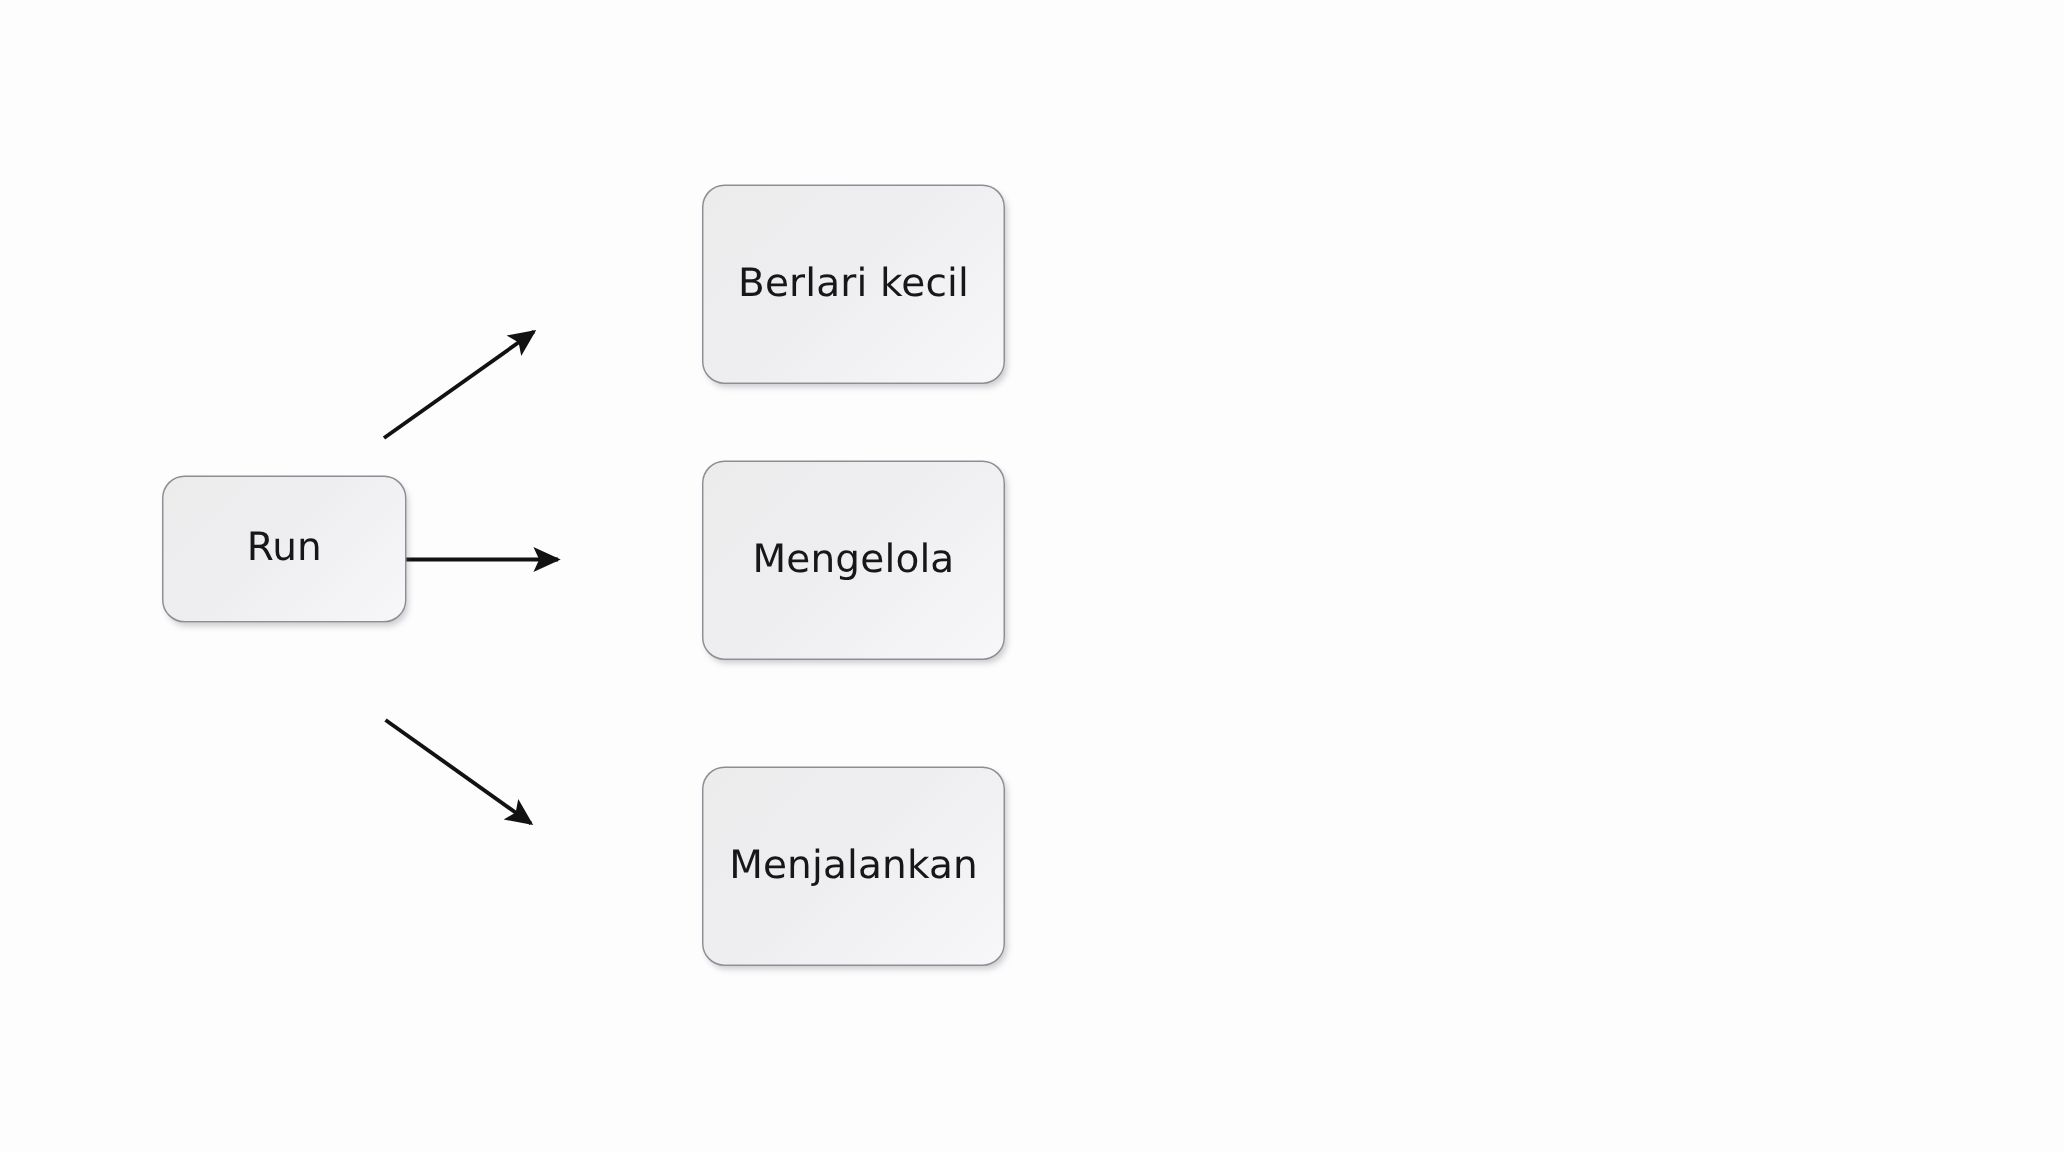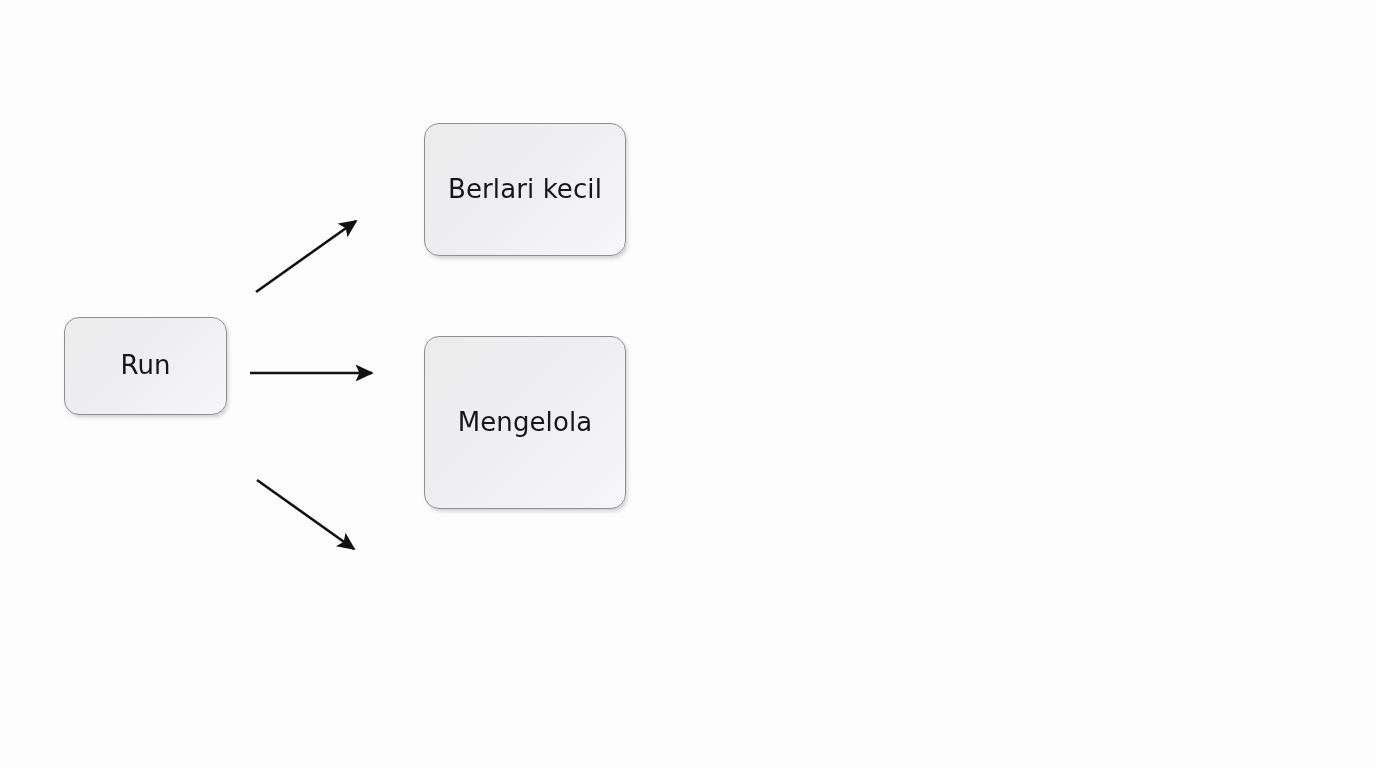--- a/index.html
+++ b/index.html
@@ -37,20 +37,21 @@
     position: absolute;
     box-sizing: border-box;
     border: 1.4px solid #8d8d93;
     border-radius: 15px;
     background: linear-gradient(135deg, #ececed 0%, #eeeef0 45%, #f7f7f9 100%);
     box-shadow: 2px 3px 4px -1px rgba(90, 90, 100, 0.30);
     display: flex;
     align-items: center;
     justify-content: center;
     text-align: center;
+    margin-left: 44px;
   }
 
   .node-label {
     font-family: "DejaVu Sans", sans-serif;
     font-size: 26px;
     font-weight: 400;
     letter-spacing: 0.1px;
     color: #17171a;
     line-height: 1.15;
     padding: 0 10px;
@@ -67,23 +68,23 @@
 
   
   #node-target-0 {
     left: 424px;
     top: 123px;
     width: 202px;
     height: 133px;
   }
   #node-target-1 {
     left: 424px;
-    top: 336px;
+    top: 307px;
     width: 202px;
-    height: 173px;
+    height: 133px;
   }
   #node-target-2 {
     left: 424px;
     top: 511px;
     width: 202px;
     height: 133px;
   }
 </style>
 </head>
 <body style="background: rgb(253, 253, 254);">
@@ -109,14 +110,17 @@
   </div>
 
   <div class="node" id="node-target-0" style="border-color: rgb(141, 141, 147);">
     <span class="node-label" style="color: rgb(23, 23, 26);">Berlari kecil</span>
   </div>
 
   <div class="node" id="node-target-1" style="border-color: rgb(141, 141, 147);">
     <span class="node-label" style="color: rgb(23, 23, 26);">Mengelola</span>
   </div>
 
+  <div class="node" id="node-target-2" style="border-color: rgb(141, 141, 147);">
+    <span class="node-label" style="color: rgb(23, 23, 26);">Menjalankan</span>
+  </div>
 
 </div>
 
 </body></html>

